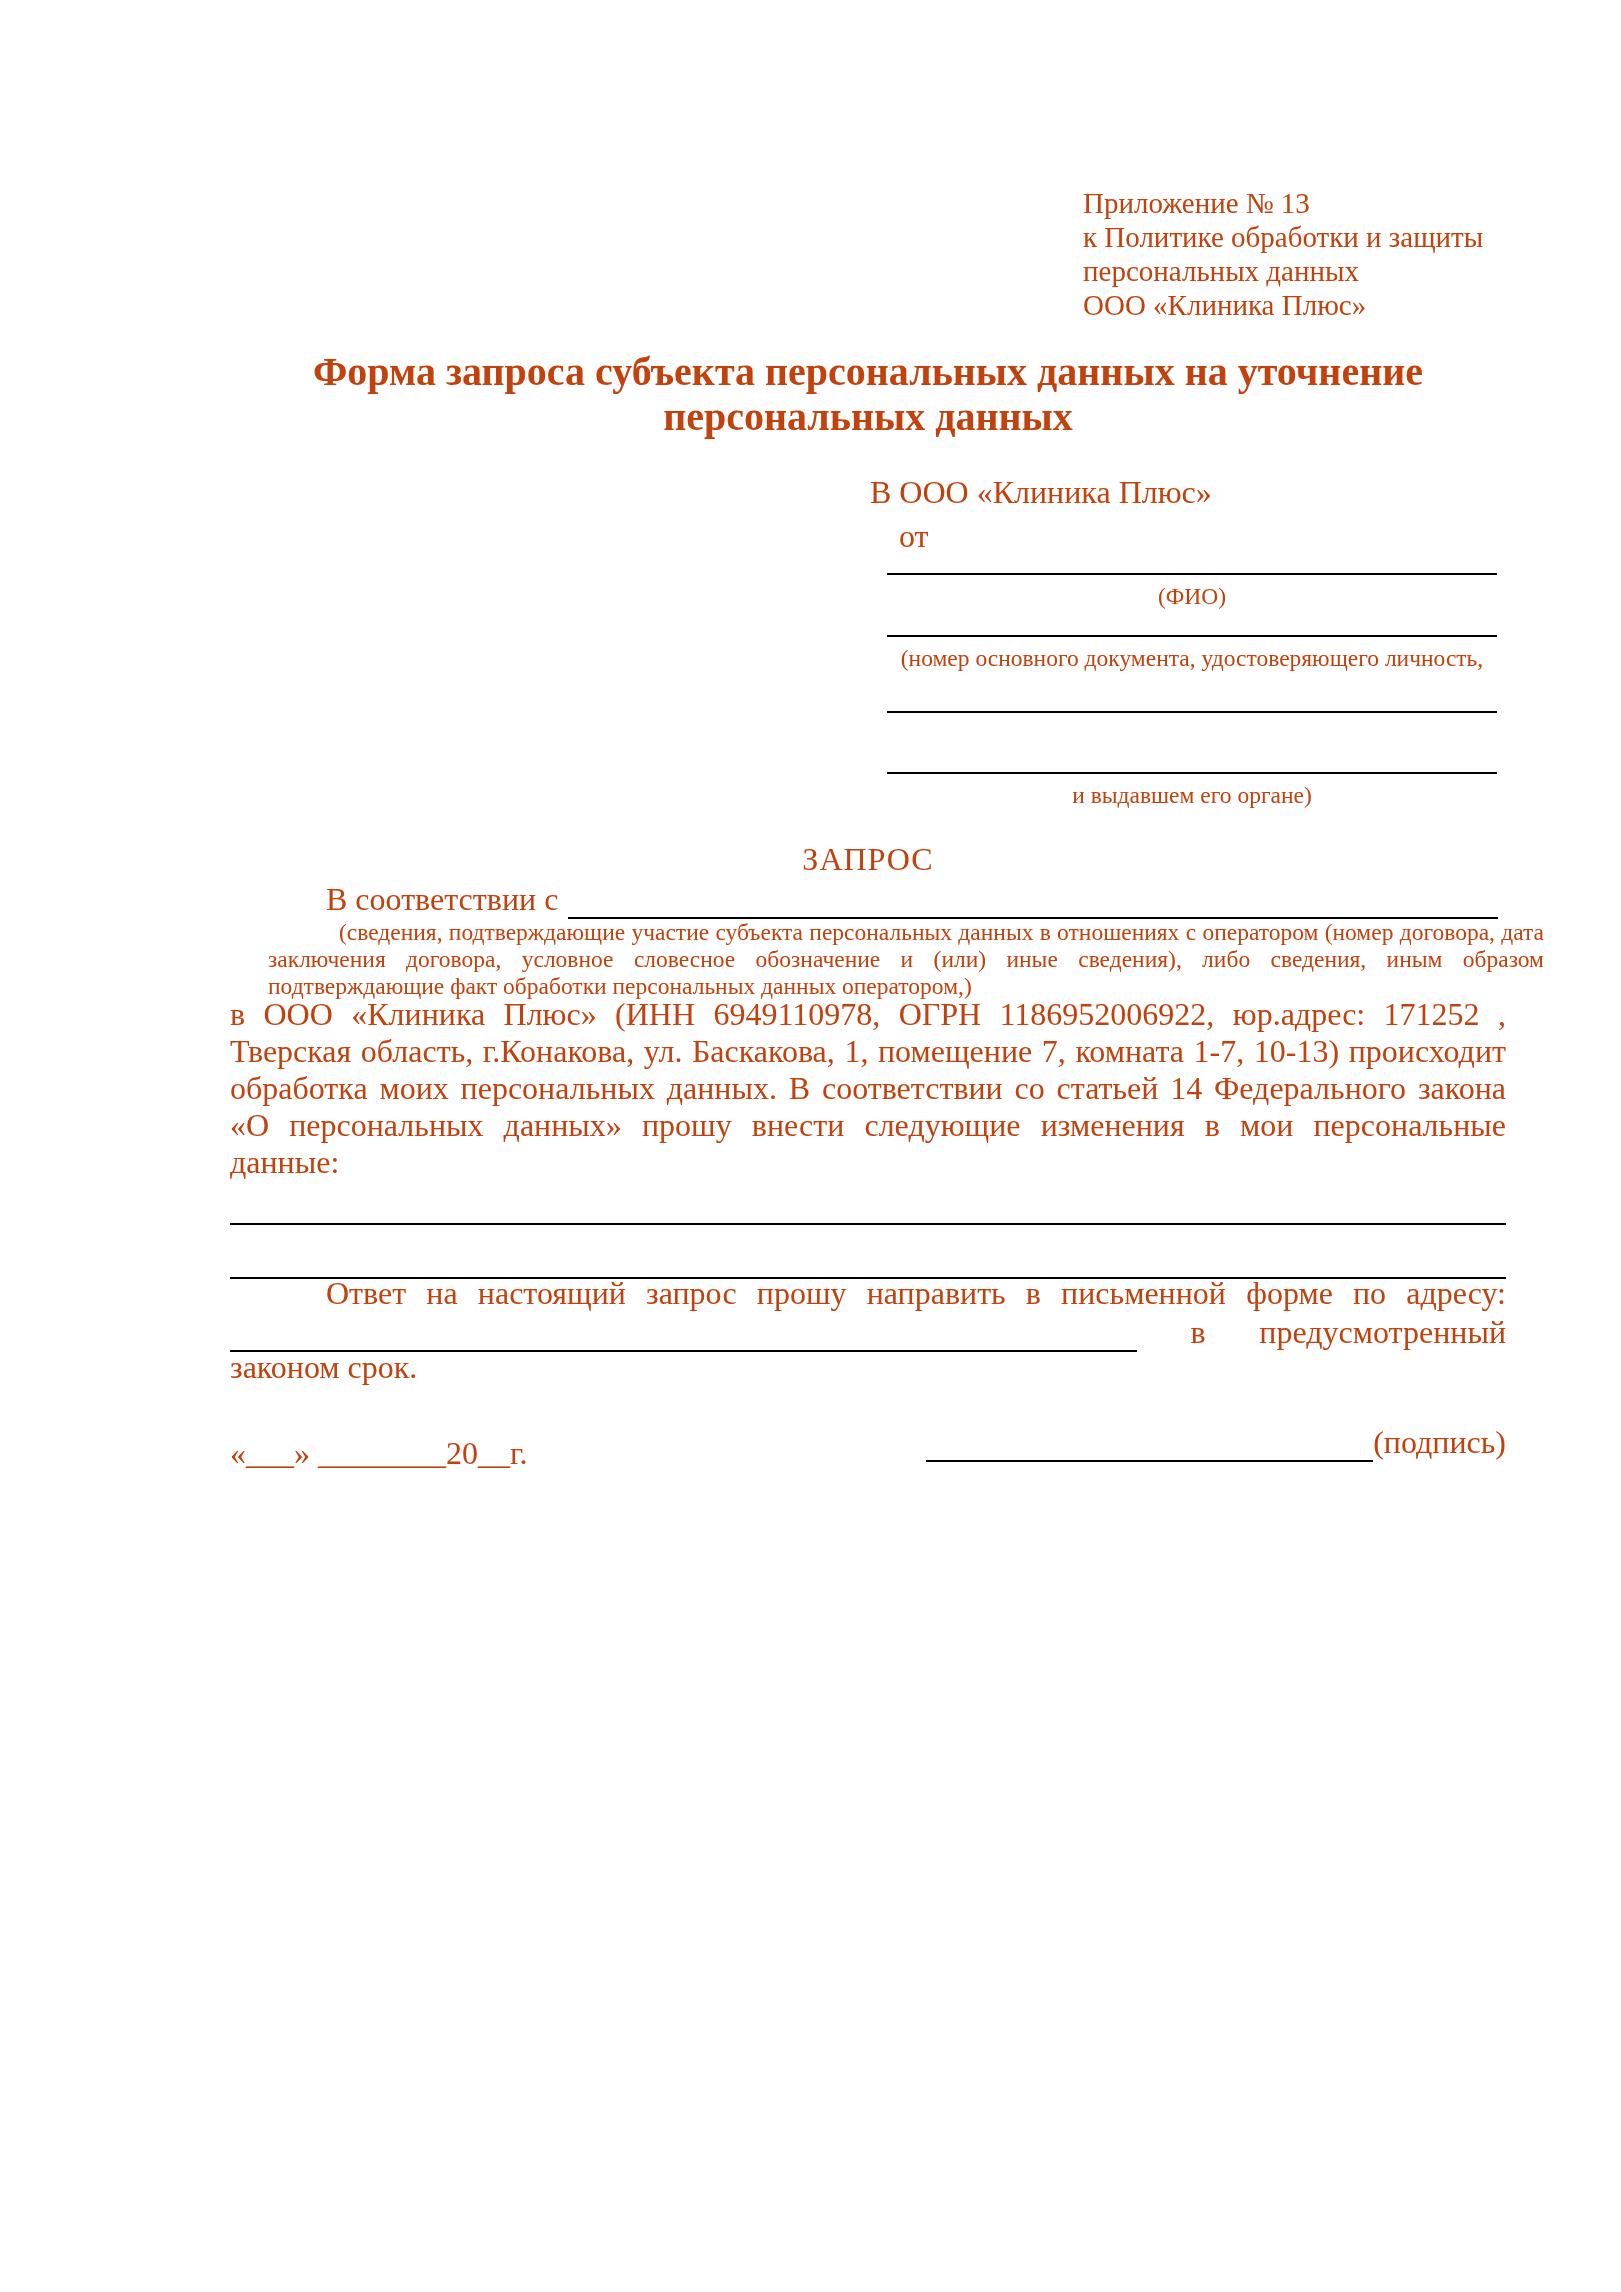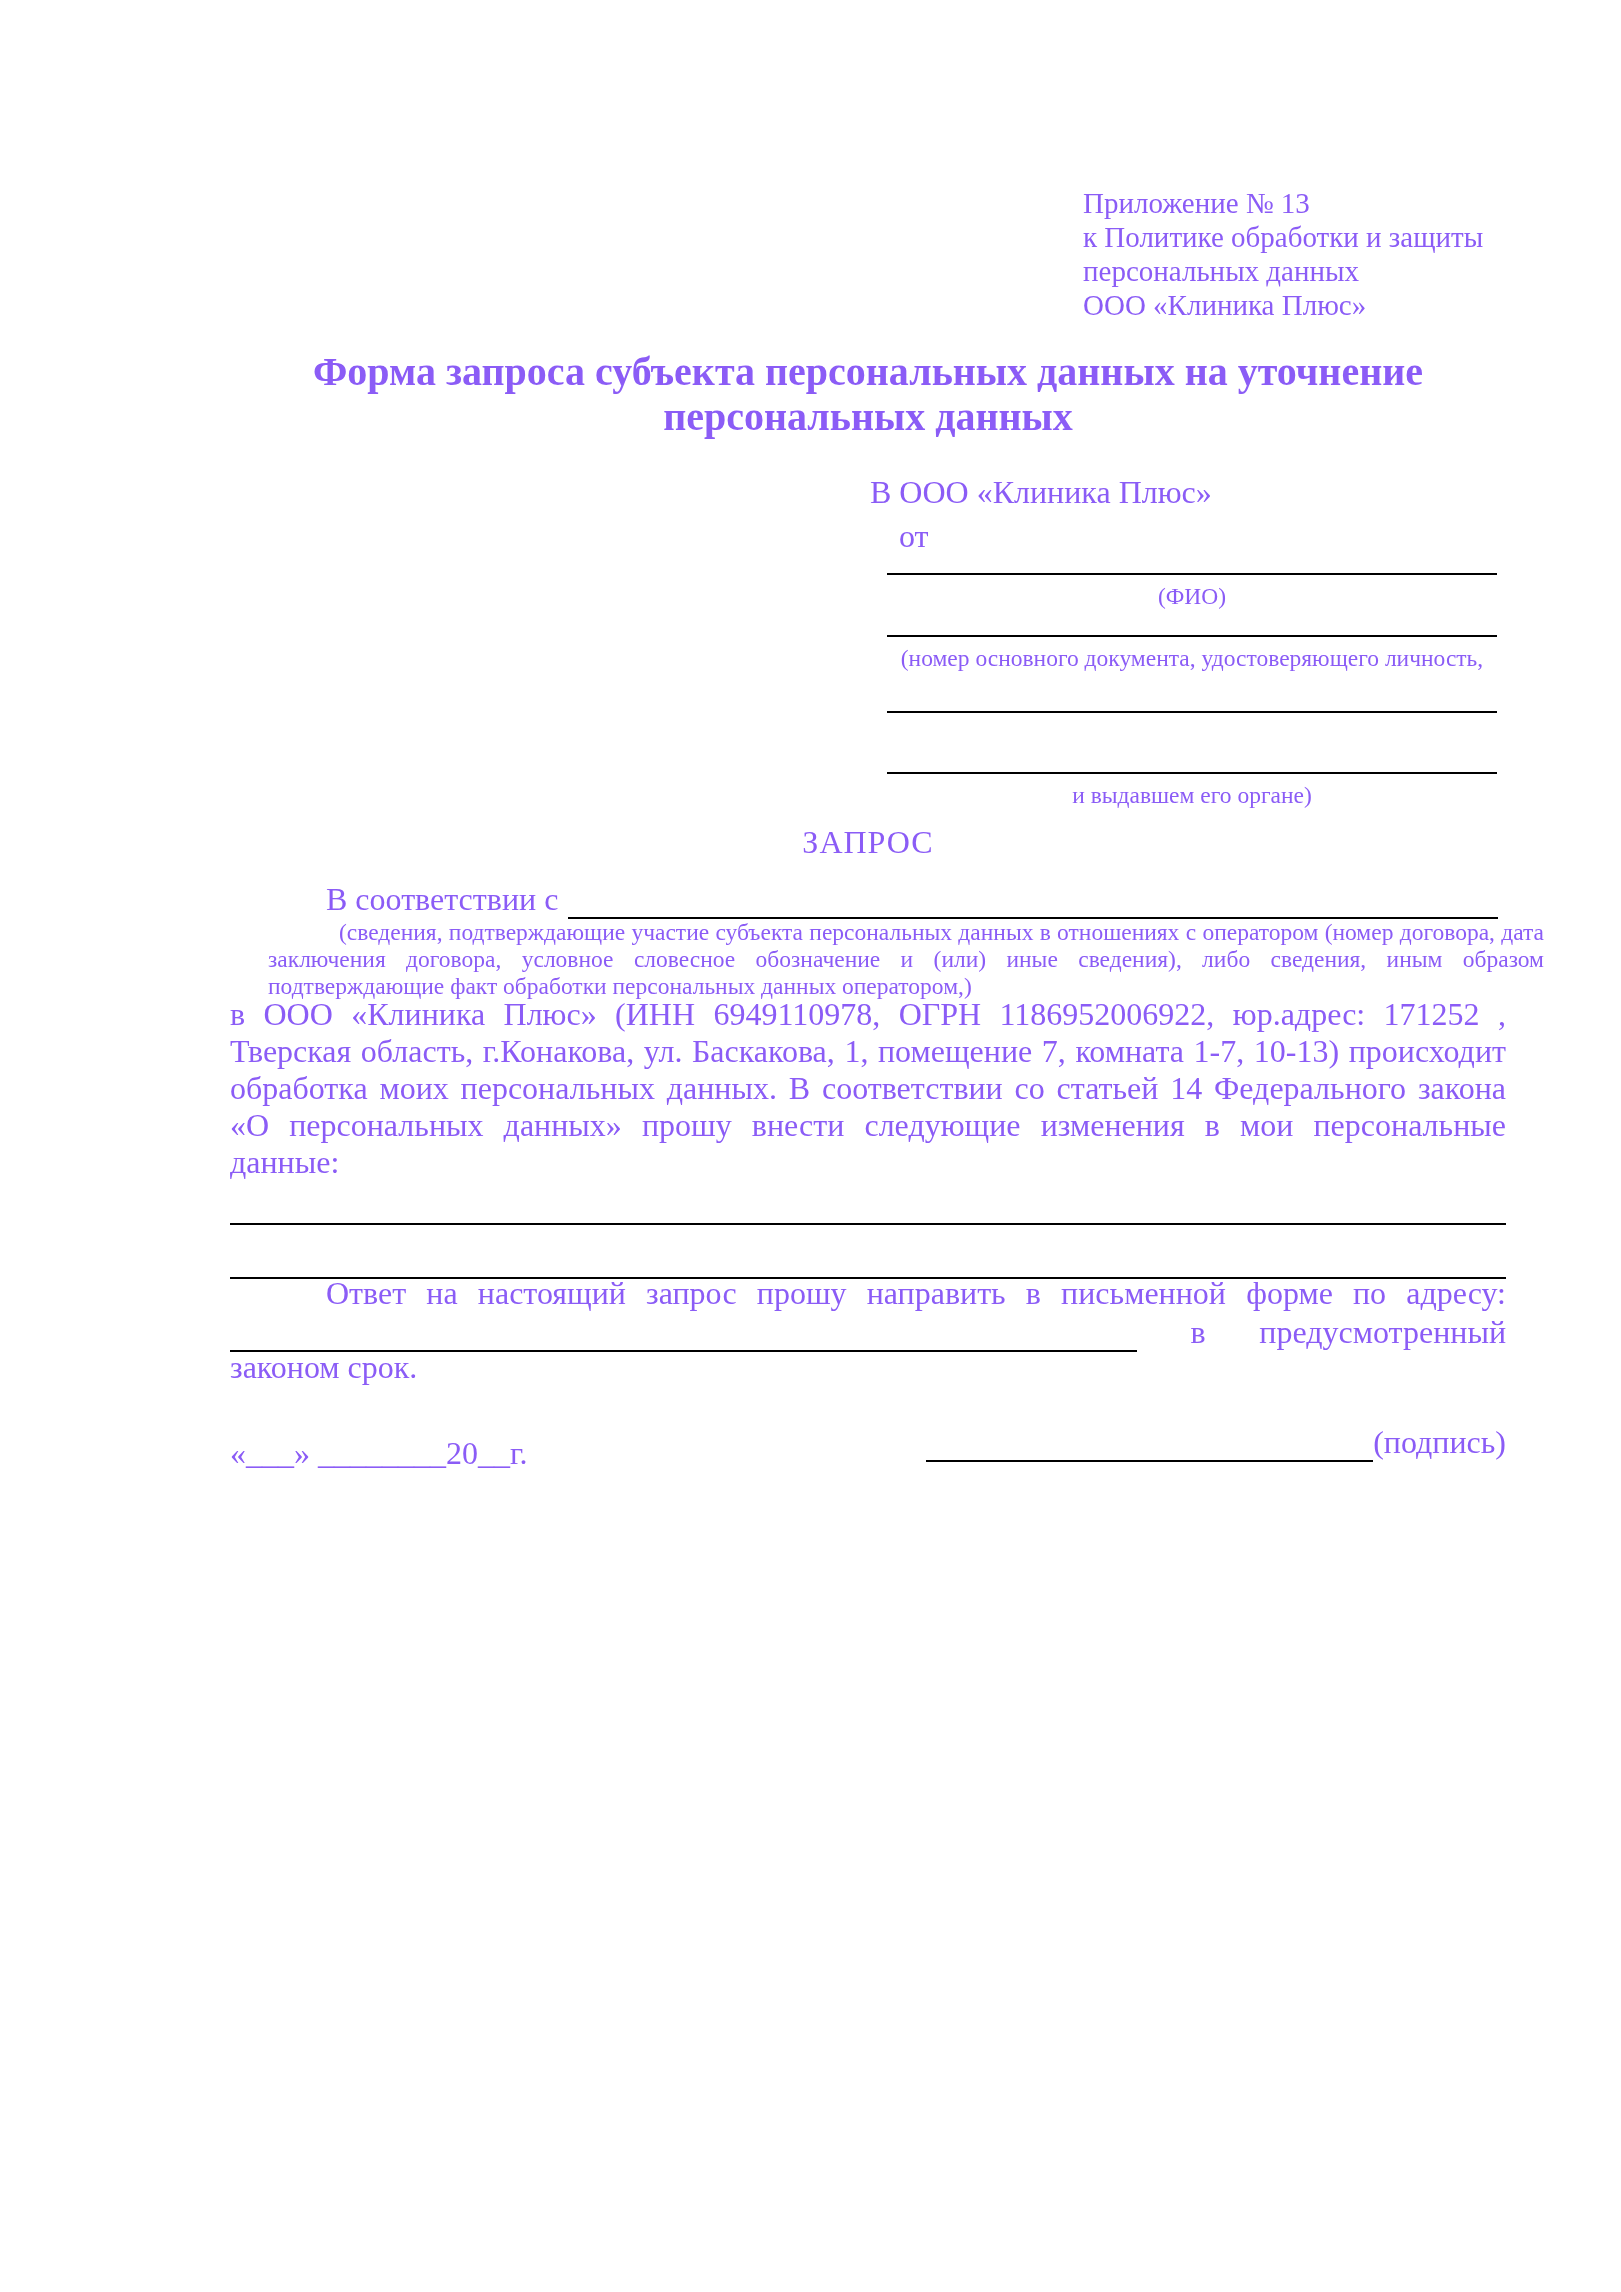--- a/index.html
+++ b/index.html
@@ -6,21 +6,21 @@
     margin: 0;
     padding: 0;
     background: #ffffff;
   }
   .page {
     position: relative;
     width: 1621px;
     height: 2293px;
     background: #ffffff;
     font-family: "Liberation Serif", "DejaVu Serif", serif;
-    color: #8b5cf6;
+    color: #c2410c;
     overflow: hidden;
   }
   .abs { position: absolute; }
 
   .appendix {
     left: 1083px;
     top: 186px;
     font-size: 29px;
     line-height: 34px;
     white-space: nowrap;
@@ -49,21 +49,21 @@
   .line-caption {
     left: 887px;
     width: 610px;
     font-size: 23.5px;
     text-align: center;
     white-space: nowrap;
   }
 
   .zapros-heading {
     left: 230px;
-    top: 824px;
+    top: 841px;
     width: 1276px;
     font-size: 32px;
     text-align: center;
     letter-spacing: 1px;
   }
 
   .intro-row {
     left: 326px;
     top: 880px;
     width: 1172px;

